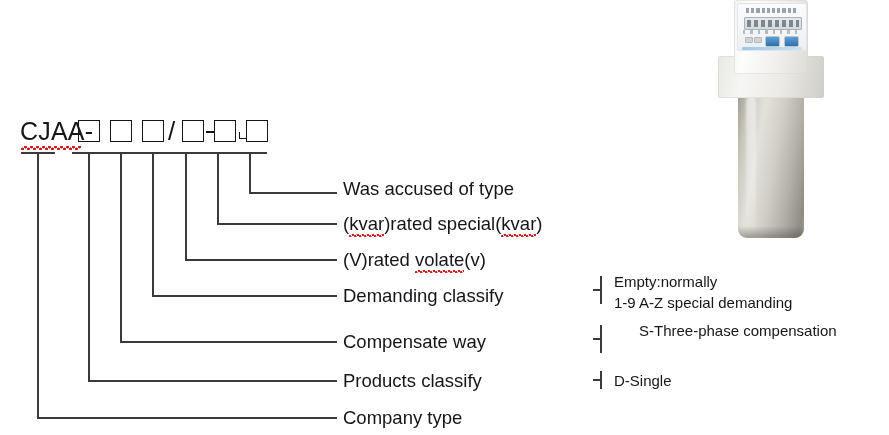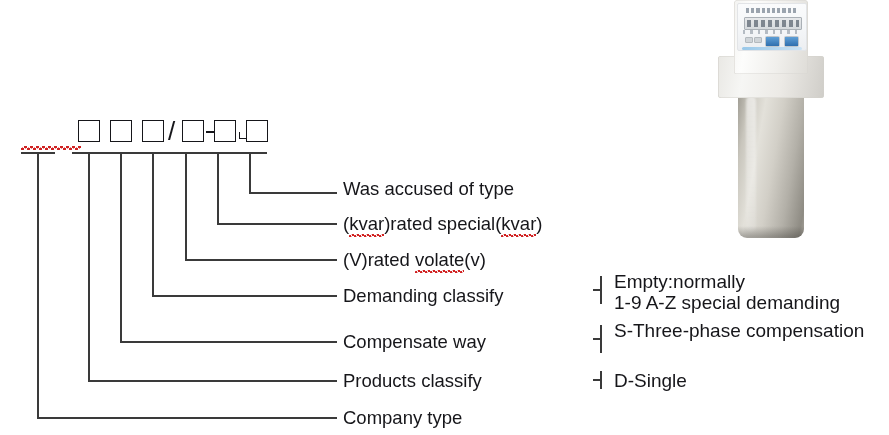--- a/index.html
+++ b/index.html
@@ -62,21 +62,21 @@
     background-position:0 bottom;
     padding-bottom:3px;
   }
 
   
   .brk{position:absolute;}
   .brk .bv{position:absolute;left:7px;top:0;width:1.7px;height:100%;background:#3a3a3a;}
   .brk .bh{position:absolute;left:0;width:9px;height:1.7px;background:#3a3a3a;}
   .ann{
     position:absolute;left:614px;
-    font-size:19px;line-height:17px;white-space:nowrap;color:#16161a;
+    font-size:15px;line-height:17px;white-space:nowrap;color:#16161a;
   }
 
   
   #device{position:absolute;left:716px;top:0;width:112px;height:240px;}
   .dev-topshell{
     position:absolute;left:18px;top:0;width:74px;height:74px;
     background:linear-gradient(100deg,#f3f3f1 0%,#fdfdfc 22%,#f0efec 62%,#dedcd7 100%);
     border-radius:4px 4px 2px 2px;
     box-shadow:0 0 0 .6px #d8d6d1 inset;
   }
@@ -141,20 +141,21 @@
     position:absolute;left:22px;top:226px;width:66px;height:12px;
     background:linear-gradient(180deg,rgba(0,0,0,0) 0%,rgba(60,58,54,.35) 85%);
     border-radius:0 0 9px 9px;
   }
 </style>
 </head>
 <body>
 
 <div id="stage">
 
+  <div class="code-prefix">CJAA-</div>
   <div class="squiggle"></div>
 
   <div class="slot" style="left:78px;top:120px;"></div>
   <div class="slot" style="left:110px;top:120px;"></div>
   <div class="slot" style="left:142px;top:120px;"></div>
 
   <div class="slash">/</div>
 
   <div class="slot" style="left:182px;top:120px;"></div>
   <div class="slot" style="left:214px;top:120px;"></div>
@@ -203,21 +204,21 @@
     <div class="bv"></div>
     <div class="bh" style="top:13px;"></div>
   </div>
   <div class="ann" style="top:273px;">Empty:normally</div>
   <div class="ann" style="top:294px;">1-9 A-Z special demanding</div>
 
   <div class="brk" style="left:593px;top:325px;width:9px;height:28px;">
     <div class="bv"></div>
     <div class="bh" style="top:13px;"></div>
   </div>
-  <div class="ann" style="top:322px;">S-Three-phase compensation</div>
+  <div class="ann" style="top:322px;margin-left:25px;">S-Three-phase compensation</div>
 
   <div class="brk" style="left:593px;top:371px;width:9px;height:18px;">
     <div class="bv"></div>
     <div class="bh" style="top:8px;"></div>
   </div>
   <div class="ann" style="top:372px;">D-Single</div>
 
   <div id="device">
     <div class="dev-body"></div>
     <div class="dev-body-gloss"></div>

